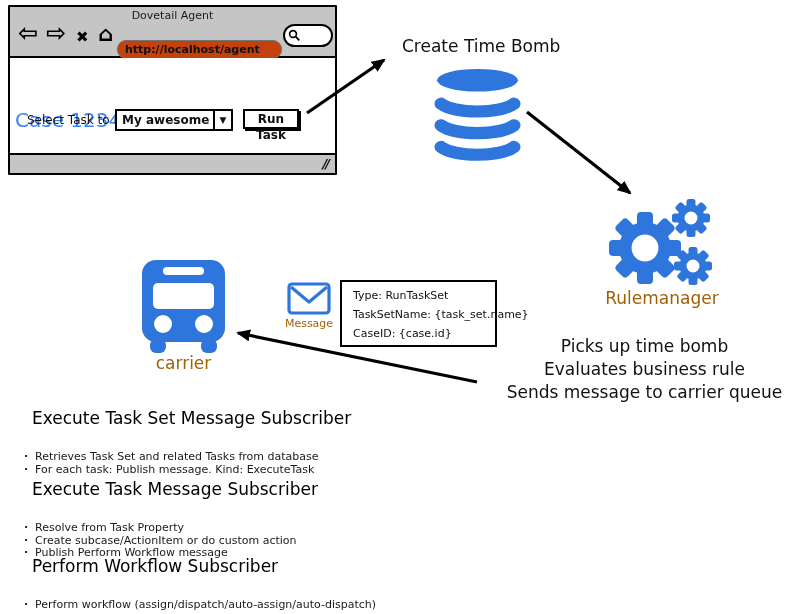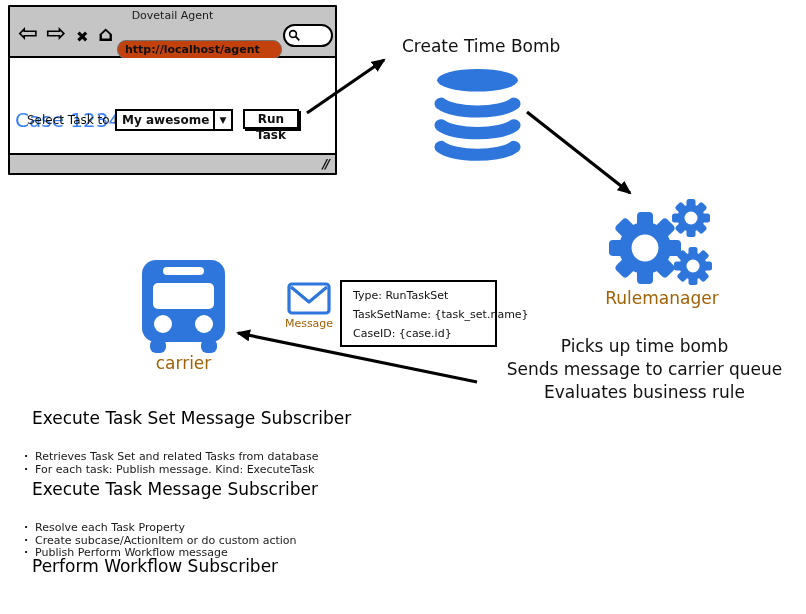--- a/index.html
+++ b/index.html
@@ -145,22 +145,22 @@
           <circle cx="0" cy="0" r="13.5"></circle>
           <circle cx="0" cy="0" r="6.5" fill="#fff"></circle>
         </g>
       </g>
     </svg>
   </div>
   <div class="lbl blue-lbl rulemanager">Rulemanager</div>
 
   <div class="lbl rule-actions">
     <div>Picks up time bomb</div>
+    <div>Evaluates business rule</div>
     <div>Sends message to carrier queue</div>
-    <div>Evaluates business rule</div>
   </div>
 
   <div class="icon-abs bus-icon">
     <svg width="95" height="97" viewBox="0 0 95 97">
       <g>
         <rect x="6" y="3" width="83" height="82" rx="14" fill="#2E76DB"></rect>
         <rect x="14" y="82" width="16" height="14" rx="6" fill="#2E76DB"></rect>
         <rect x="65" y="82" width="16" height="14" rx="6" fill="#2E76DB"></rect>
         <rect x="27" y="10" width="41" height="8" rx="4" fill="#fff"></rect>
         <rect x="17" y="26" width="61" height="26" rx="5" fill="#fff"></rect>
@@ -189,28 +189,31 @@
     <h2>Execute Task Set Message Subscriber</h2>
     <ul>
       <li>Retrieves Task Set and related Tasks from database</li>
       <li>For each task: Publish message. Kind: ExecuteTask</li>
     </ul>
   </div>
 
   <div class="sec sec2">
     <h2>Execute Task Message Subscriber</h2>
     <ul>
-      <li>Resolve each Task Property</li>
+      <li>Resolve from Task Property</li>
       <li>Create subcase/ActionItem or do custom action</li>
       <li>Publish Perform Workflow message</li>
     </ul>
   </div>
 
   <div class="sec sec3">
     <h2>Perform Workflow Subscriber</h2>
+    <ul>
+      <li>Perform workflow (assign/dispatch/auto-assign/auto-dispatch)</li>
+    </ul>
   </div>
 
   <svg class="arrows">
     <defs>
       <marker id="ah" markerUnits="userSpaceOnUse" markerWidth="15" markerHeight="13" refX="12" refY="6" orient="auto">
         <path d="M0,0 L14,6 L0,12 Z" fill="#000"></path>
       </marker>
     </defs>
     <line x1="307" y1="113" x2="384" y2="60" stroke="#000" stroke-width="3.2" marker-end="url(#ah)"></line>
     <line x1="527" y1="112" x2="630" y2="193" stroke="#000" stroke-width="3.2" marker-end="url(#ah)"></line>

